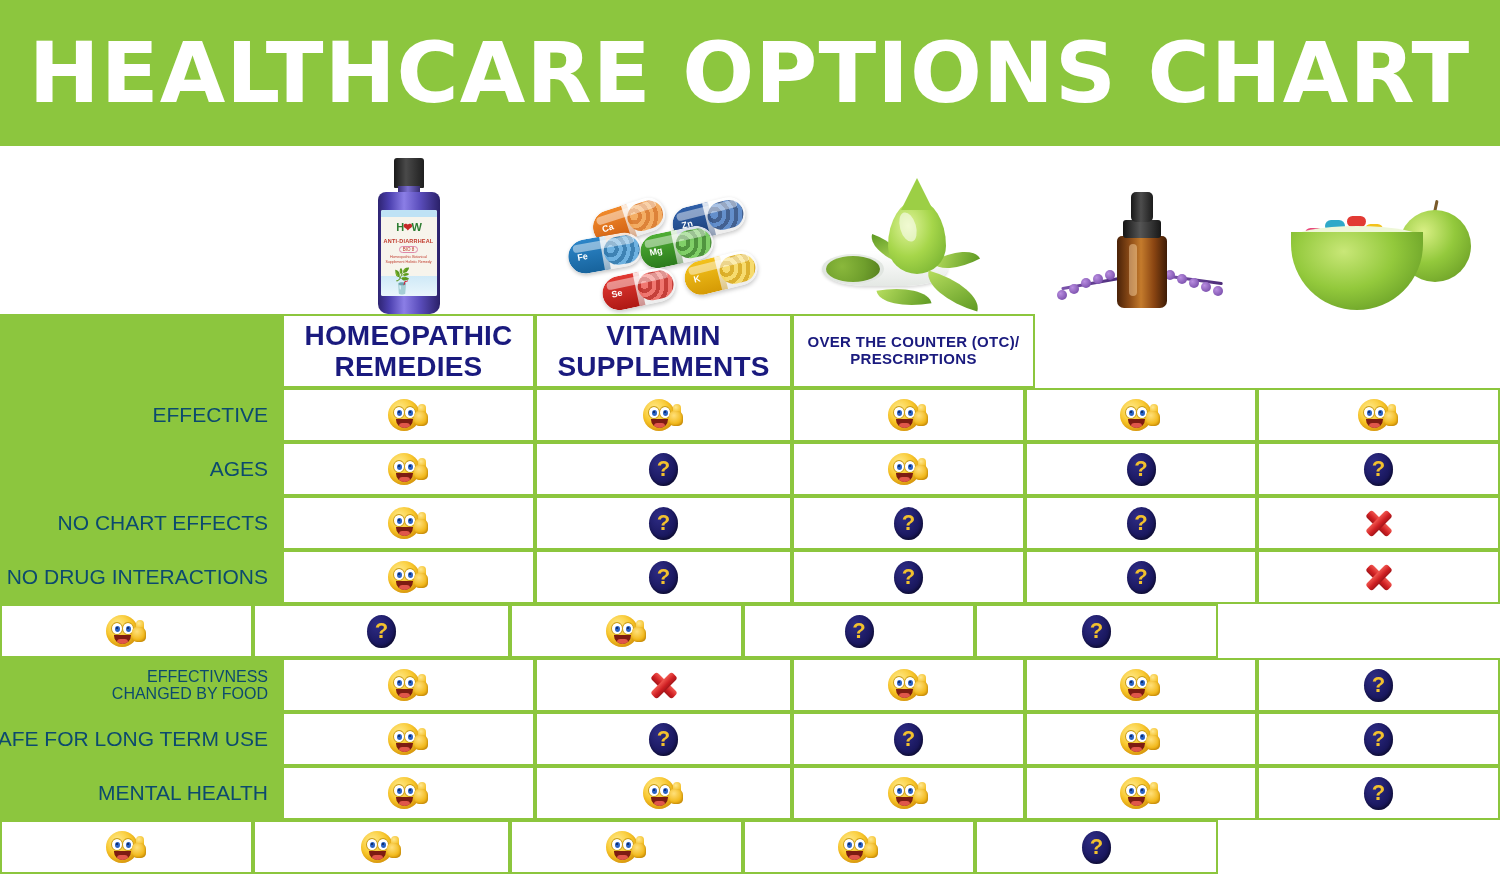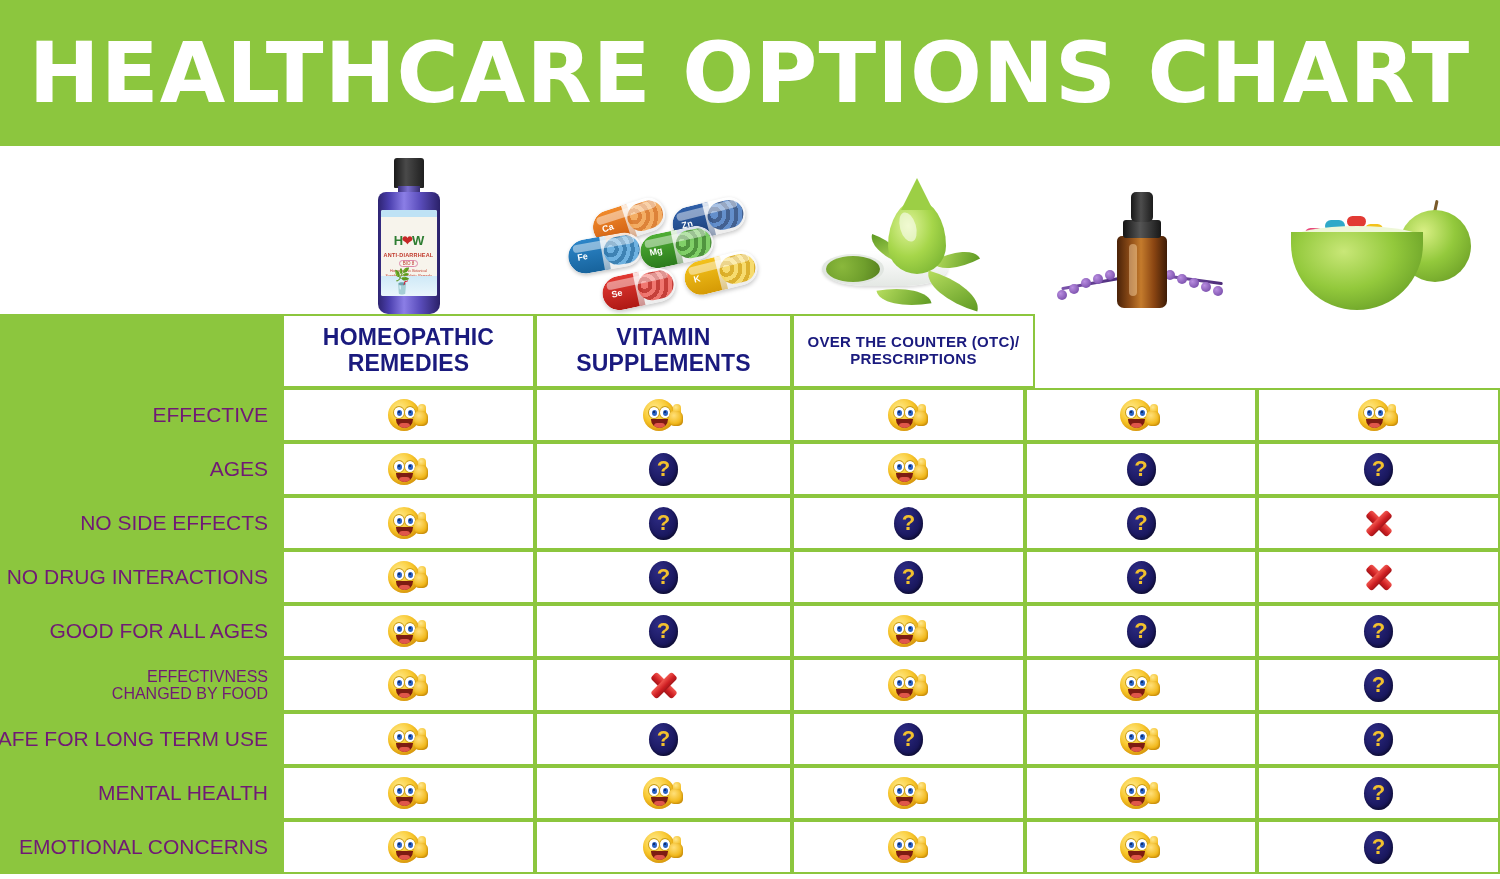--- a/index.html
+++ b/index.html
@@ -73,21 +73,21 @@
     background: linear-gradient(90deg,#2e2472 0%,#4b3fae 18%,#8b7ee6 42%,#5a4dbb 68%,#2a2068 100%);
     border-radius: 8px 8px 10px 10px;
   }
   .bottle-label {
     position: absolute; left: 3px; top: 52px; width: 56px; height: 86px;
     background: #f7f4ec; border-radius: 2px;
     display: flex; flex-direction: column; align-items: center;
     padding-top: 3px; box-sizing: border-box; overflow: hidden;
   }
   .lbl-top-stripe { position:absolute; top:0; left:0; width:100%; height:7px; background:#bfe2f5; }
-  .lbl-logo { margin-top:20px; font-size:13px; font-weight:bold; color:#2e7d32; letter-spacing:-1px; }
+  .lbl-logo { margin-top:8px; font-size:11px; font-weight:bold; color:#2e7d32; letter-spacing:-1px; }
   .lbl-logo .heart { color:#c62828; }
   .lbl-title { font-size:5.5px; font-weight:bold; color:#c0392b; margin-top:4px; letter-spacing:0.2px; }
   .lbl-pill { font-size:4.5px; color:#c0392b; border:0.5px solid #d8a; border-radius:4px; padding:0 3px; margin-top:2px; }
   .lbl-sub { font-size:3.6px; color:#c0392b; margin-top:2px; text-align:center; line-height:1.3; }
   .lbl-bottom {
     position:absolute; bottom:0; left:0; width:100%; height:20px;
     background: linear-gradient(180deg,#cfe9f7,#eaf6fc);
   }
   .lbl-herbs { position:absolute; bottom:2px; left:50%; transform:translateX(-50%); font-size:13px; line-height:1; }
 
@@ -238,29 +238,29 @@
   .cell.c0 { width: 282px; background: #8CC63E; border-color: #8CC63E; justify-content: flex-end; padding-right: 12px; }
   .cell.c1 { width: 253px; }
   .cell.c2 { width: 257px; }
   .cell.c3 { width: 233px; }
   .cell.c4 { width: 232px; }
   .cell.c5 { width: 243px; }
 
   .hdr-label {
     color: #1A1A7E;
     font-weight: bold;
-    font-size: 23px;
+    font-size: 28px;
     line-height: 1.12;
     text-align: center;
     letter-spacing: 0.2px;
   }
   .hdr-label.small { font-size: 15px; letter-spacing: 0.3px; }
 
   .row-label {
-    color: #701a75;
+    color: #0c4a6e;
     font-size: 21px;
     line-height: 1.08;
     text-align: right;
     font-weight: normal;
     white-space: nowrap;
   }
   .row-label.two-line { font-size: 16px; white-space: normal; }
 
   
   .icon-wrap { display: flex; align-items: center; justify-content: center; width: 100%; height: 100%; }
@@ -662,21 +662,21 @@
   </div>
       </div>
       <div class="cell c5">
         <div class="icon-wrap">
     <div class="qmark">?</div>
   </div>
       </div>
     </div>
     <div class="row data-row">
       <div class="cell c0">
-        <div class="row-label">NO SIDE EFFECTS</div>
+        <div class="row-label">NO CHART EFFECTS</div>
       </div>
       <div class="cell c1">
         <div class="icon-wrap">
     <div class="smiley">
       <div class="smiley-face">
         <div class="eye left">
                 <div class="pupil"></div>
               </div>
         <div class="eye right">
                 <div class="pupil"></div>
@@ -759,23 +759,20 @@
       <div class="cell c5">
         <div class="icon-wrap">
     <div class="xmark">
             <span class="a"></span>
             <span class="b"></span>
           </div>
   </div>
       </div>
     </div>
     <div class="row data-row">
-      <div class="cell c0">
-        <div class="row-label">GOOD FOR ALL AGES</div>
-      </div>
       <div class="cell c1">
         <div class="icon-wrap">
     <div class="smiley">
       <div class="smiley-face">
         <div class="eye left">
                 <div class="pupil"></div>
               </div>
         <div class="eye right">
                 <div class="pupil"></div>
               </div>
@@ -1061,23 +1058,20 @@
     </div>
   </div>
       </div>
       <div class="cell c5">
         <div class="icon-wrap">
     <div class="qmark">?</div>
   </div>
       </div>
     </div>
     <div class="row data-row">
-      <div class="cell c0">
-        <div class="row-label">EMOTIONAL CONCERNS</div>
-      </div>
       <div class="cell c1">
         <div class="icon-wrap">
     <div class="smiley">
       <div class="smiley-face">
         <div class="eye left">
                 <div class="pupil"></div>
               </div>
         <div class="eye right">
                 <div class="pupil"></div>
               </div>

